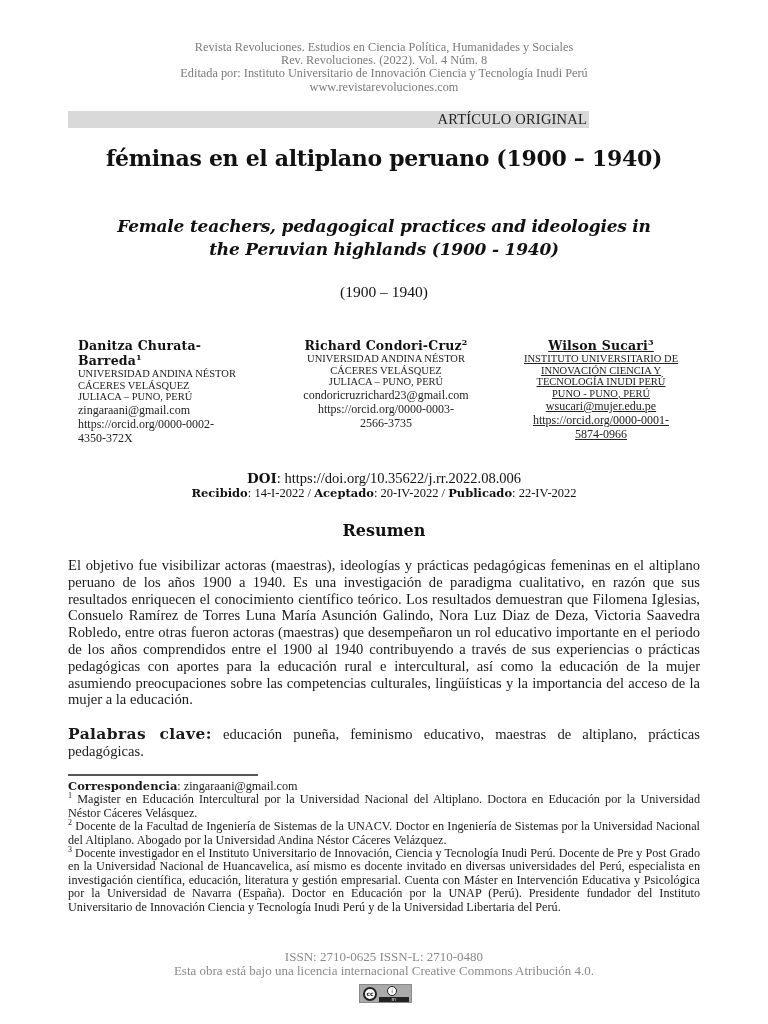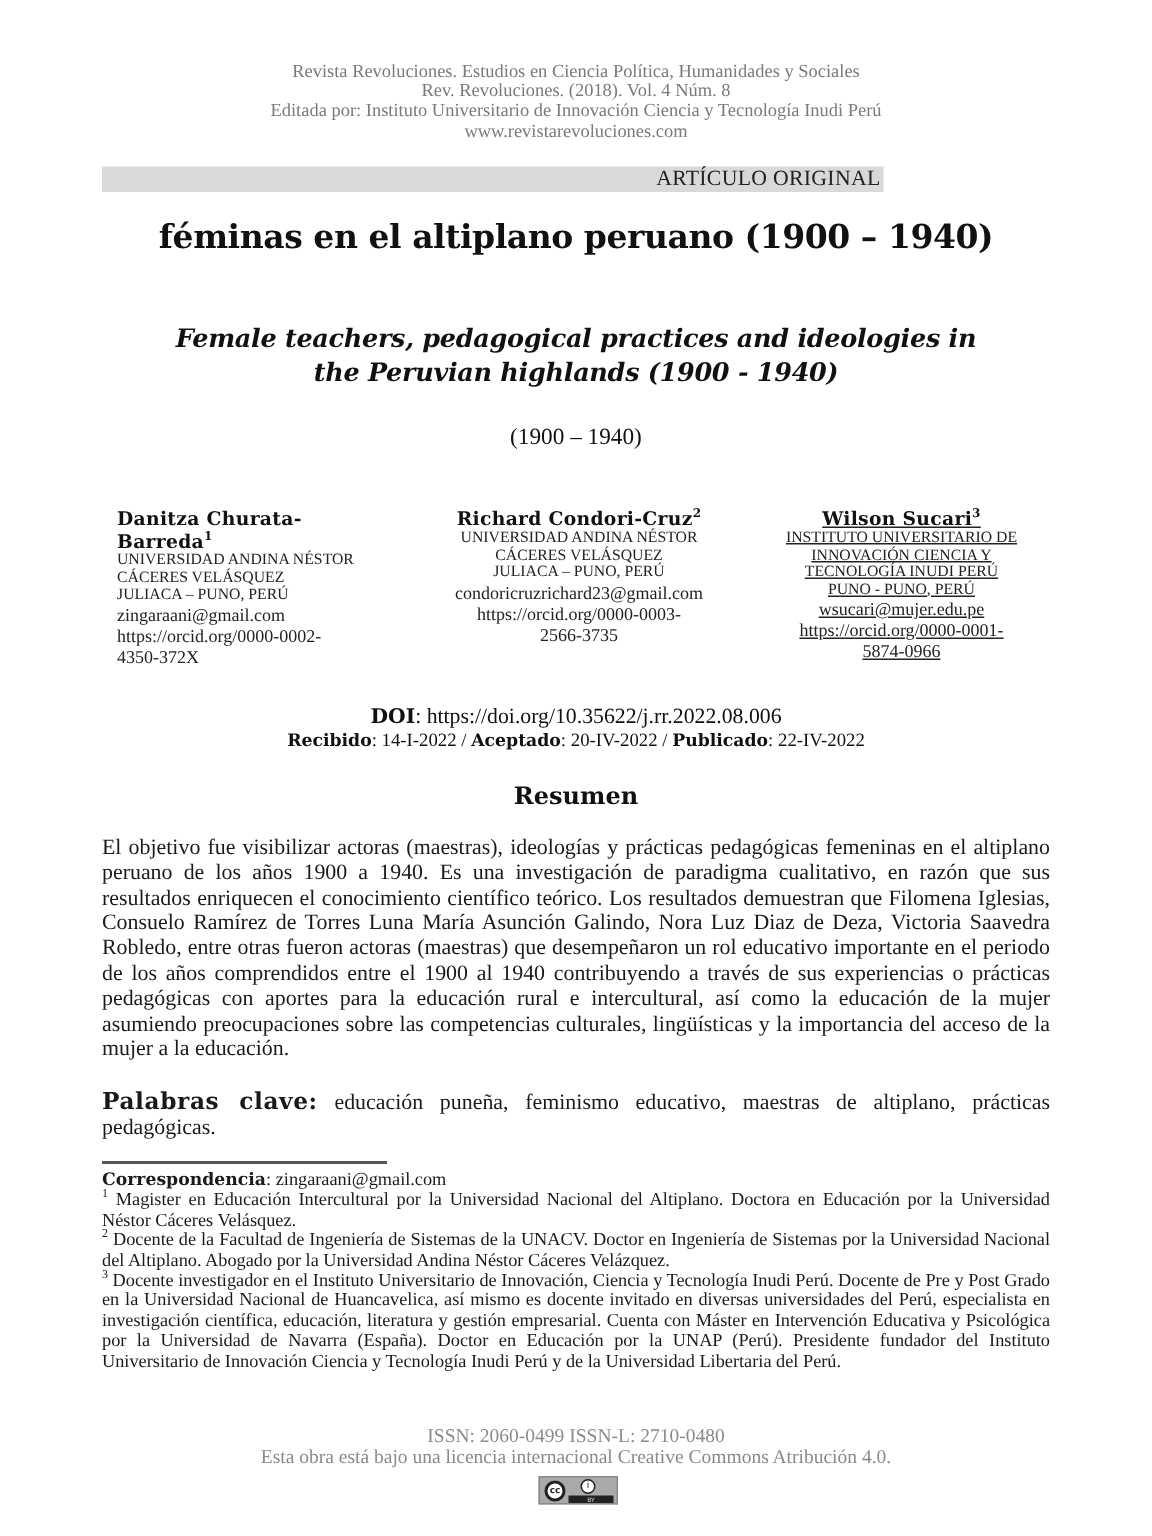--- a/index.html
+++ b/index.html
@@ -38,21 +38,21 @@
     .cc-badge .by-circle { position: absolute; left: 27px; top: 1px; width: 10px; height: 10px; border-radius: 50%; background: #fff; border: 1px solid #222; box-sizing: border-box; font-family: "DejaVu Sans", sans-serif; font-size: 6px; line-height: 8px; text-align: center; color: #222; }
     .cc-badge .by-bar { position: absolute; left: 19px; top: 12px; width: 30px; height: 5px; background: #222; color: #ddd; font-family: "DejaVu Sans", sans-serif; font-size: 4px; line-height: 5px; text-align: center; }
   </style>
 </head>
 <body>
 
 <div class="page">
 
   <div class="journal-header">
     <div>Revista Revoluciones. Estudios en Ciencia Política, Humanidades y Sociales</div>
-    <div>Rev. Revoluciones. (2018). Vol. 4 Núm. 8</div>
+    <div>Rev. Revoluciones. (2022). Vol. 4 Núm. 8</div>
     <div>Editada por: Instituto Universitario de Innovación Ciencia y Tecnología Inudi Perú</div>
     <div>www.revistarevoluciones.com</div>
   </div>
 
   <div class="article-bar">
     <span>ARTÍCULO ORIGINAL</span>
   </div>
 
   <div class="title-es">
     <div>féminas en el altiplano peruano (1900 – 1940)</div>
@@ -153,21 +153,21 @@
       <sup>2</sup>
       <span>Docente de la Facultad de Ingeniería de Sistemas de la UNACV. Doctor en Ingeniería de Sistemas por la Universidad Nacional del Altiplano. Abogado por la Universidad Andina Néstor Cáceres Velázquez.</span>
     </p>
     <p>
       <sup>3</sup>
       <span>Docente investigador en el Instituto Universitario de Innovación, Ciencia y Tecnología Inudi Perú. Docente de Pre y Post Grado en la Universidad Nacional de Huancavelica, así mismo es docente invitado en diversas universidades del Perú, especialista en investigación científica, educación, literatura y gestión empresarial. Cuenta con Máster en Intervención Educativa y Psicológica por la Universidad de Navarra (España). Doctor en Educación por la UNAP (Perú). Presidente fundador del Instituto Universitario de Innovación Ciencia y Tecnología Inudi Perú y de la Universidad Libertaria del Perú.</span>
     </p>
   </div>
 
   <div class="footer">
-    <div>ISSN: 2060-0499 ISSN-L: 2710-0480</div>
+    <div>ISSN: 2710-0625 ISSN-L: 2710-0480</div>
     <div>Esta obra está bajo una licencia internacional Creative Commons Atribución 4.0.</div>
   </div>
 
   <div class="cc-badge">
     <div class="cc-circle">cc</div>
     <div class="by-circle">i</div>
     <div class="by-bar">BY</div>
   </div>
 
 </div>

